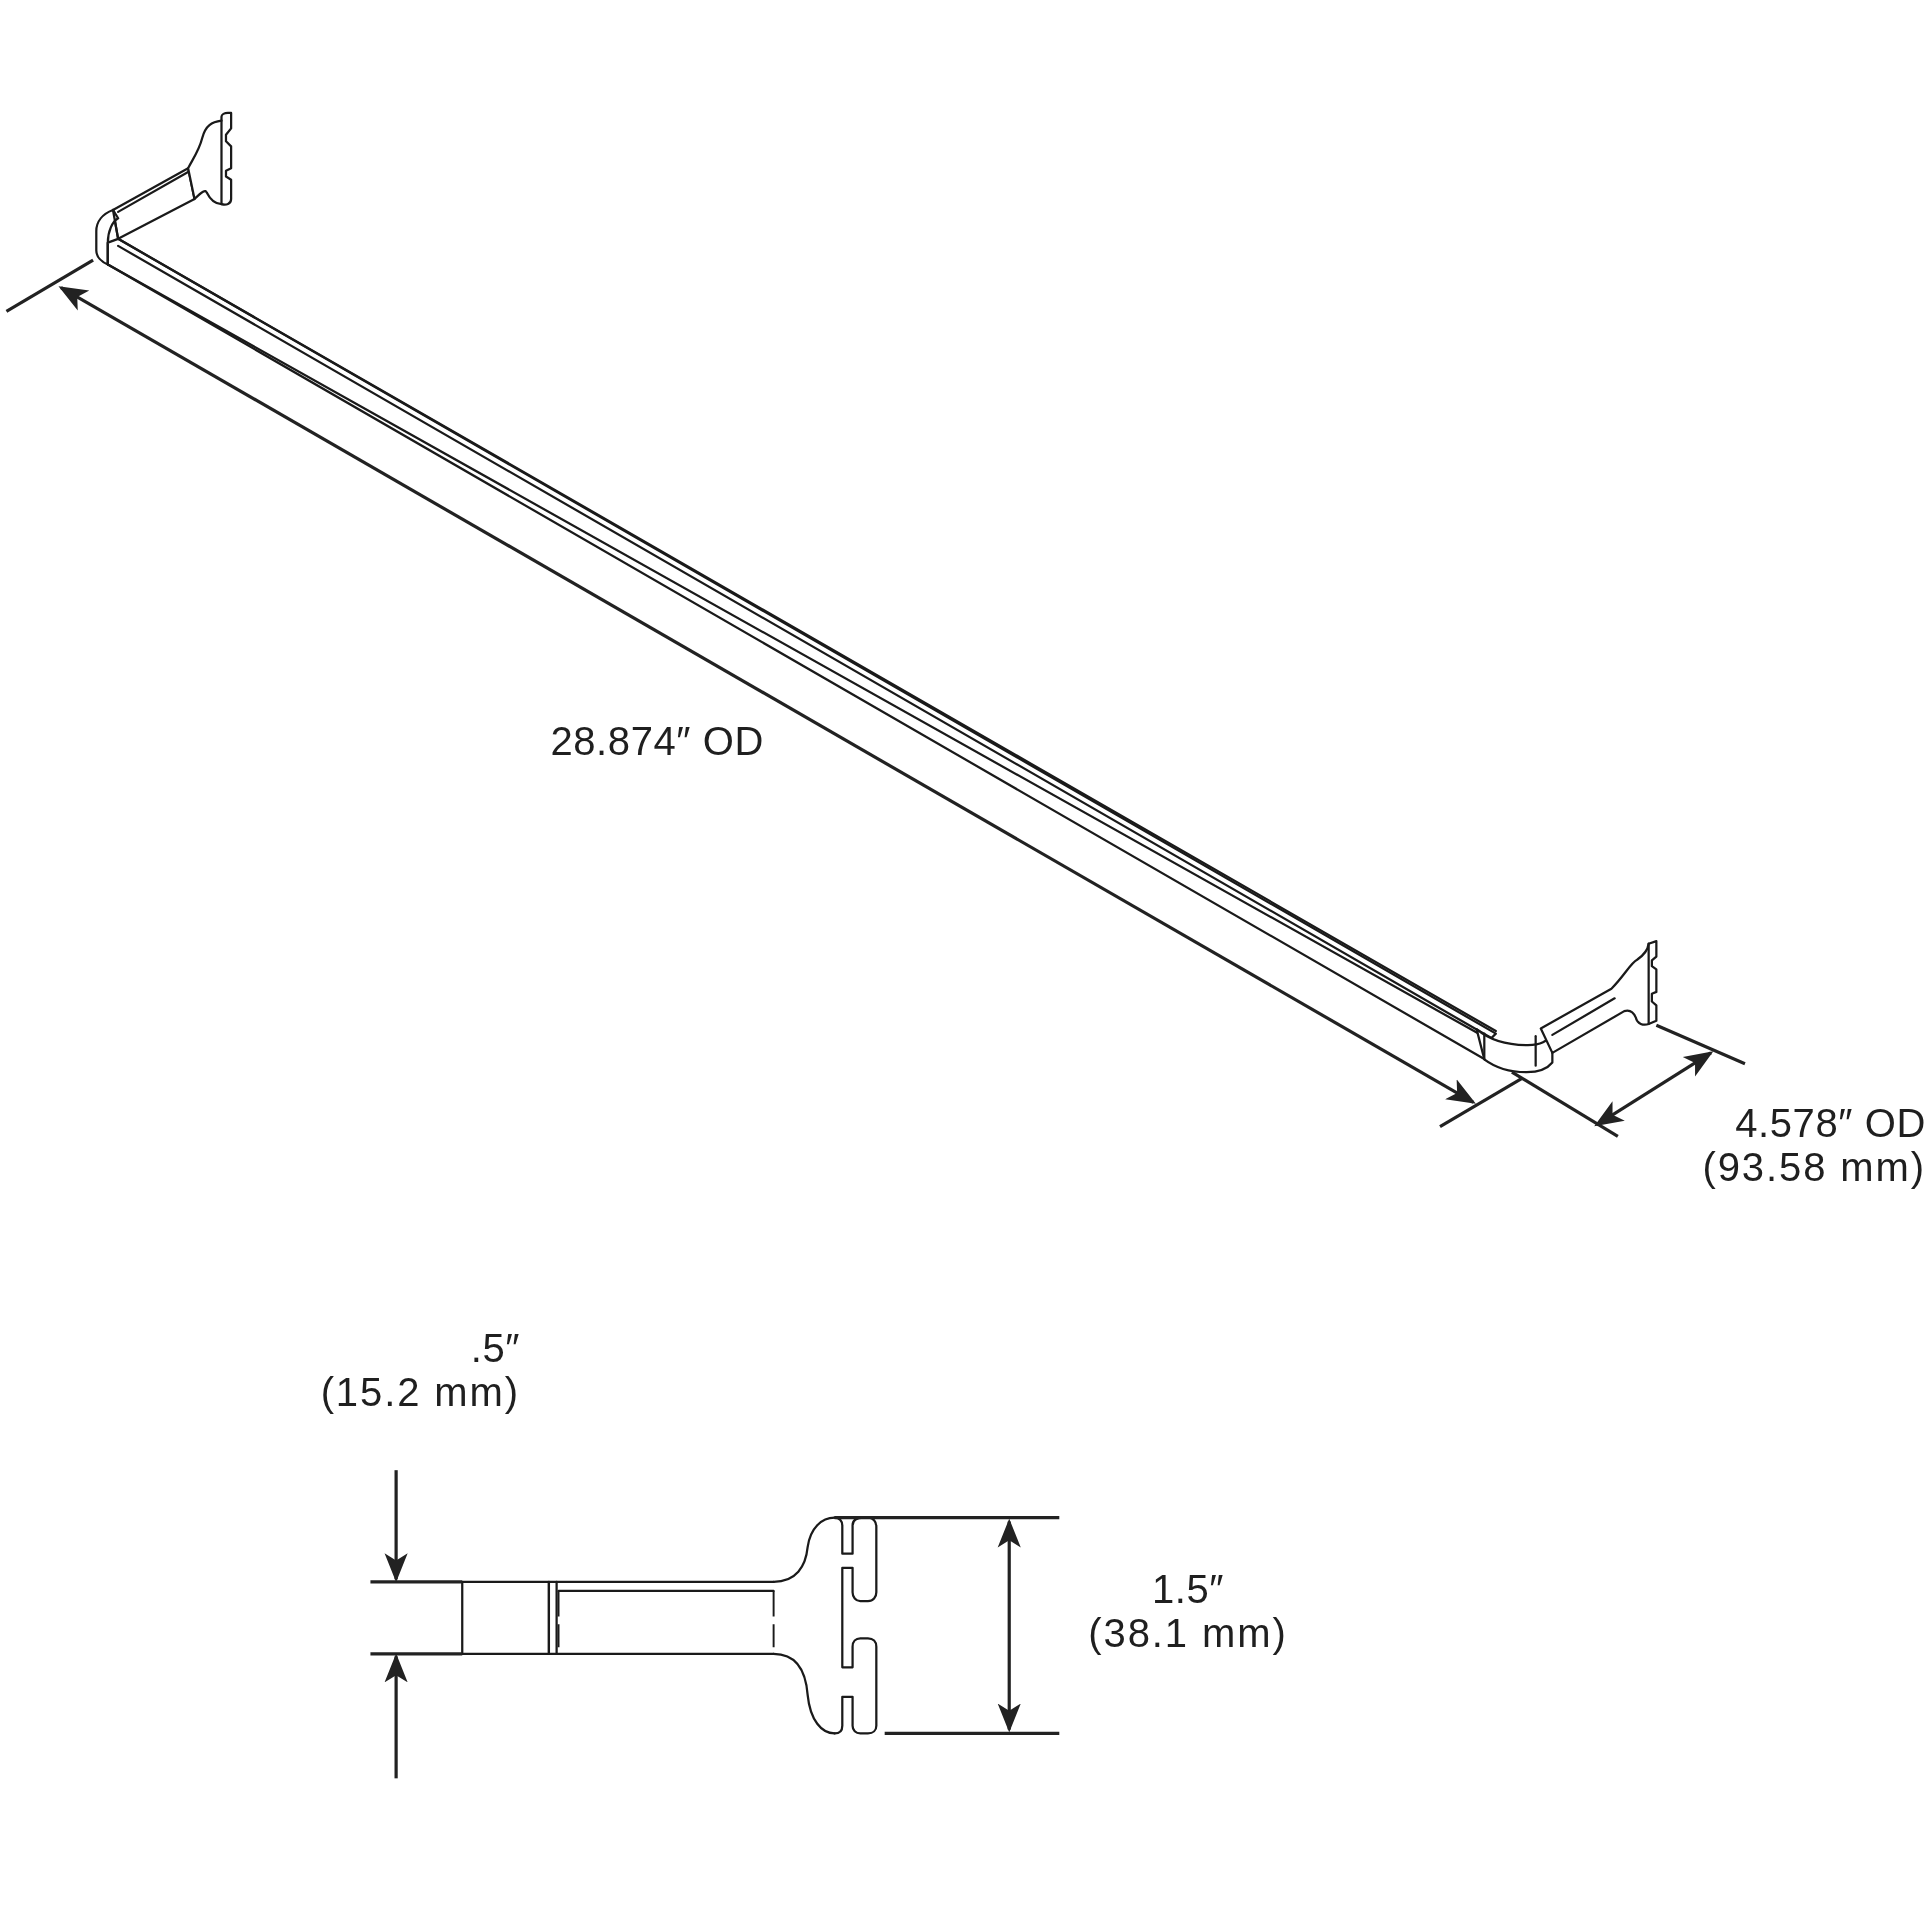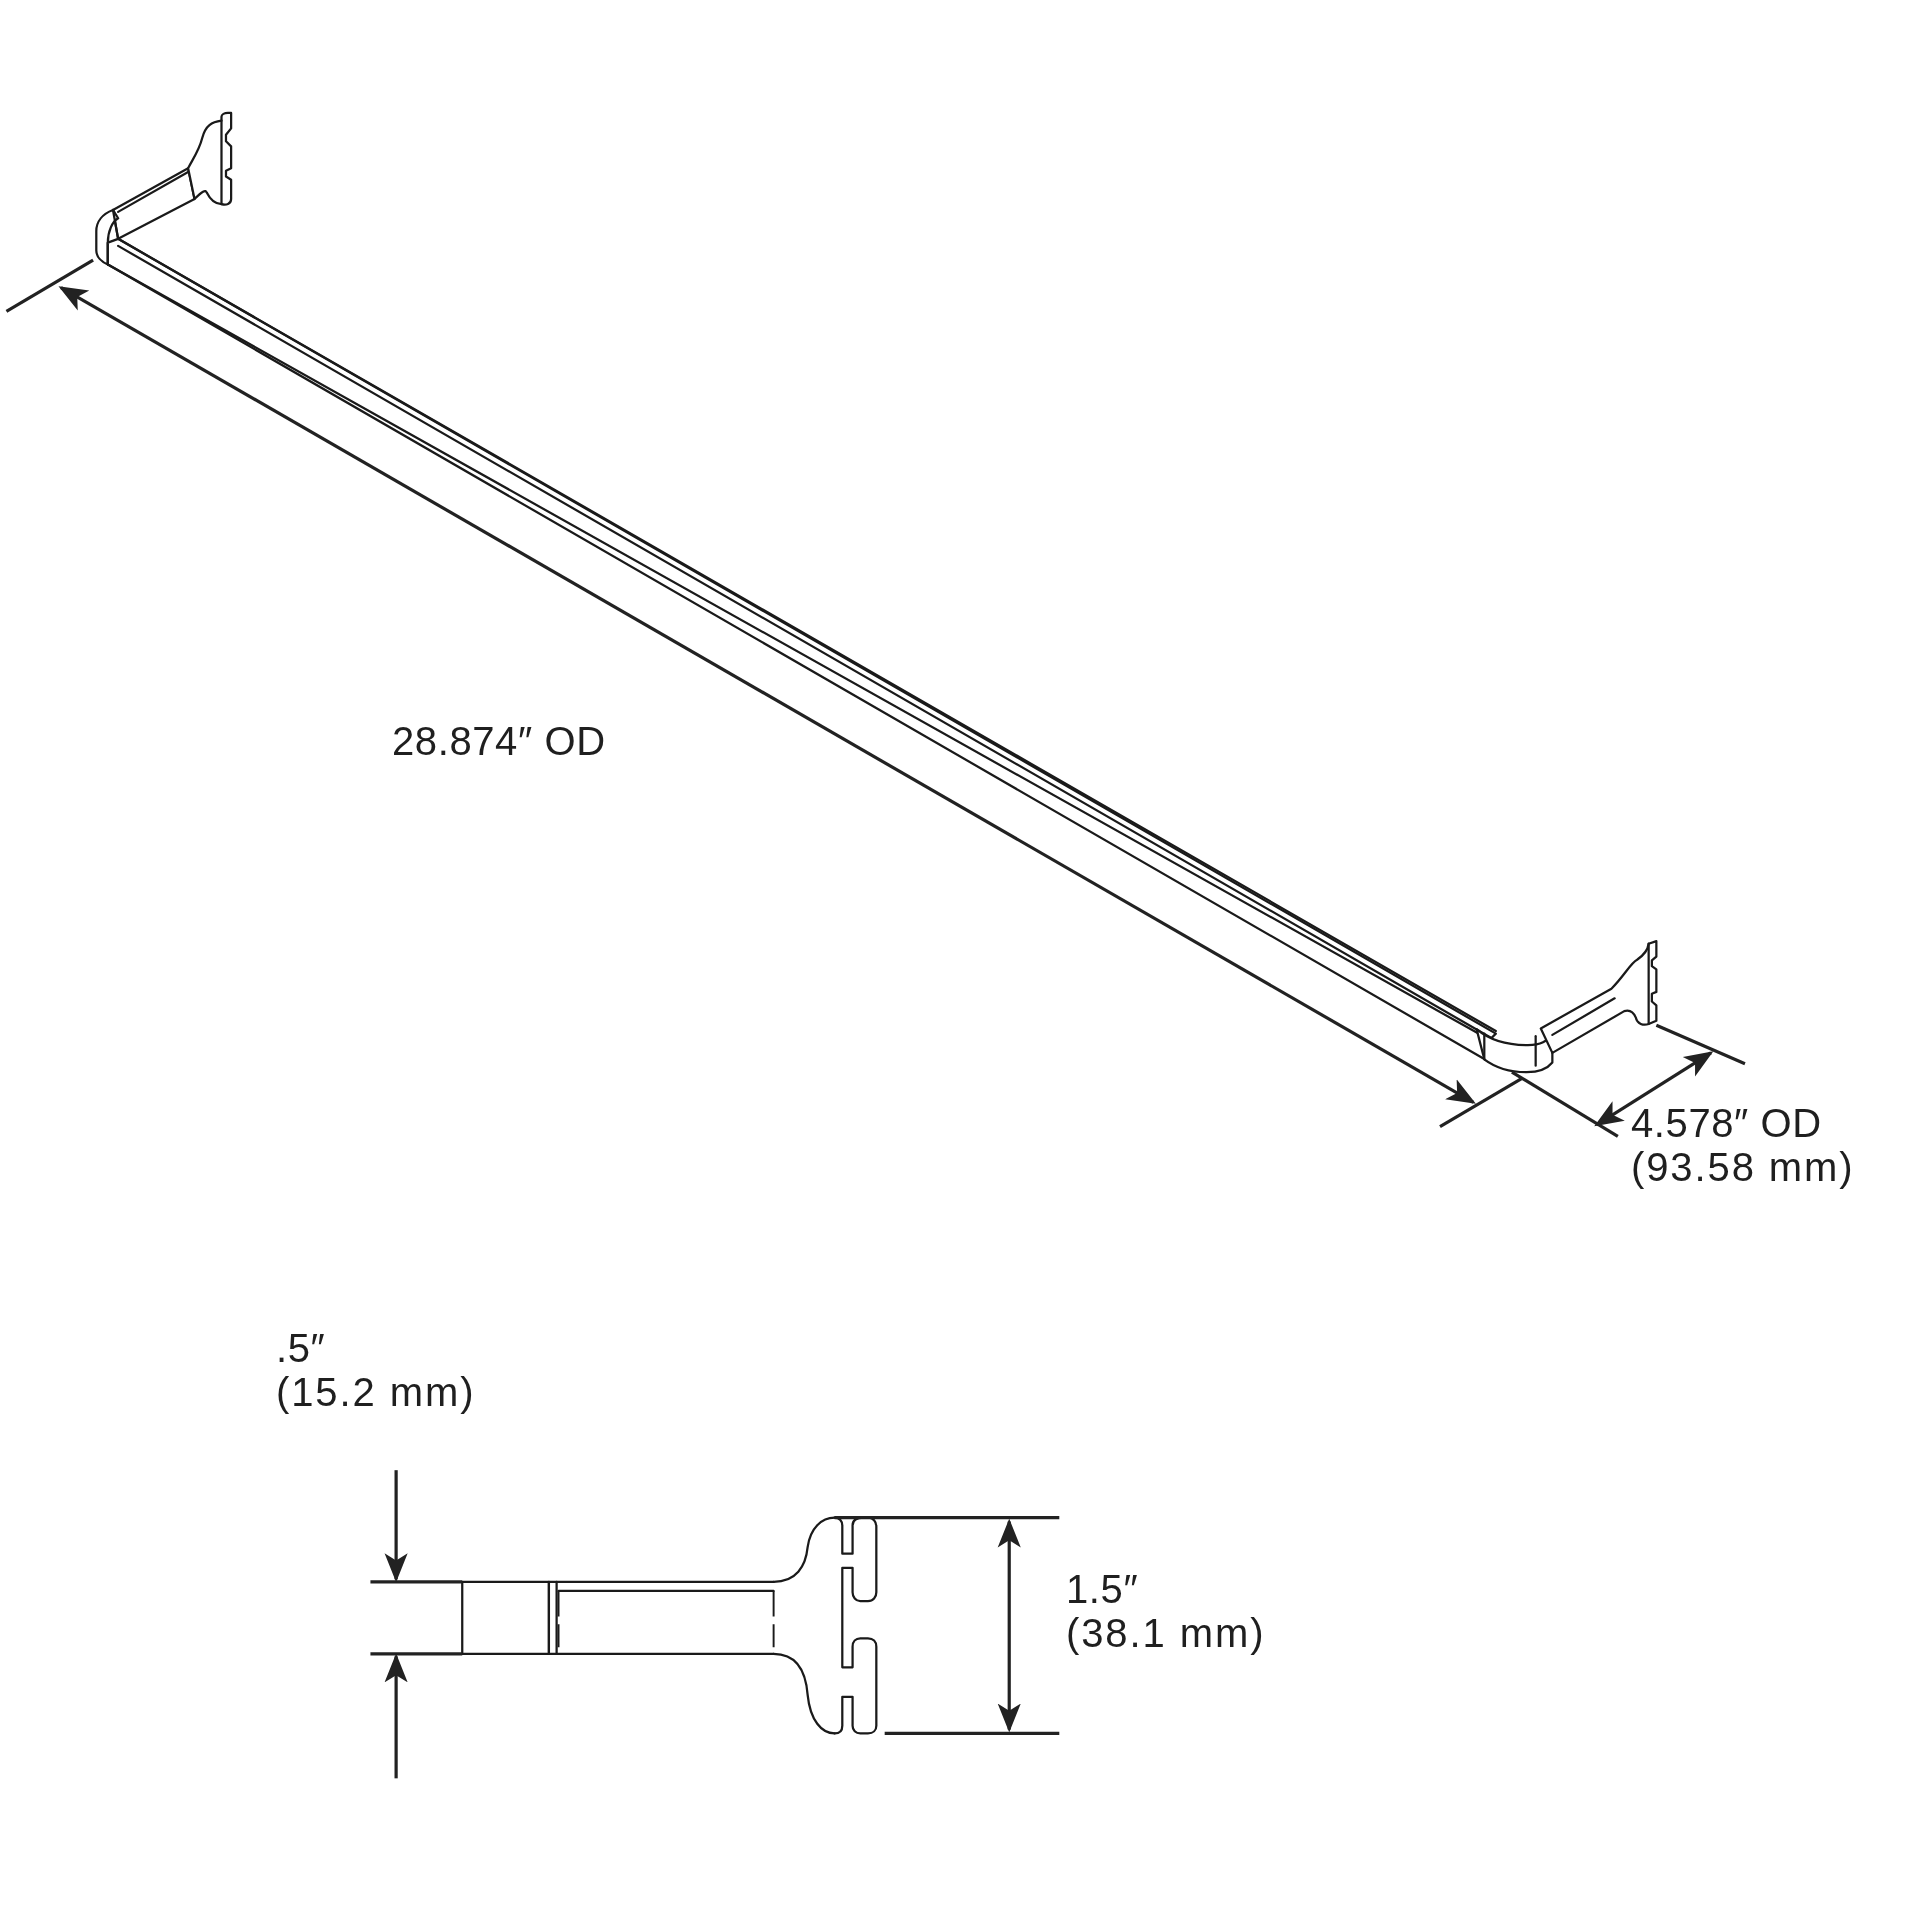--- a/index.html
+++ b/index.html
@@ -4,21 +4,21 @@
 <style>
   html, body { margin: 0; padding: 0; background: #ffffff; }
   body { width: 1926px; height: 1926px; position: relative; overflow: hidden; }
   #drawing { position: absolute; left: 0; top: 0; width: 1926px; height: 1926px; }
   .part { fill: #ffffff; stroke: #1a1a1a; stroke-width: 3.5; stroke-linejoin: round; stroke-linecap: round; }
   .part-line { fill: none; stroke: #1a1a1a; stroke-width: 3.5; stroke-linecap: round; stroke-linejoin: round; }
   .dashed { fill: none; stroke: #1a1a1a; stroke-width: 3; stroke-dasharray: 40 12; }
   .dim { fill: none; stroke: #222222; stroke-width: 5; stroke-linecap: butt; }
   .ext { fill: none; stroke: #222222; stroke-width: 5; }
   .arrowhead { fill: #222222; stroke: none; }
-  .label { position: absolute; font-family: "Liberation Sans", "DejaVu Sans", sans-serif; color: #1f1f1f; text-align: left; white-space: nowrap; line-height: 1.1; }
+  .label { position: absolute; font-family: "Liberation Sans", "DejaVu Sans", sans-serif; color: #1f1f1f; text-align: right; white-space: nowrap; line-height: 1.1; }
   .label .main { font-size: 40px; display: block; letter-spacing: 0.6px; }
   .label .sub { font-size: 40px; display: block; letter-spacing: 1.9px; font-weight: 300; }
 </style>
 </head>
 <body>
 
 <svg id="drawing" viewBox="0 0 3000 3000" xmlns="http://www.w3.org/2000/svg">
   <defs>
     <marker id="arrow" viewBox="0 0 20 20" refX="18" refY="10" markerWidth="9" markerHeight="9" orient="auto-start-reverse" markerUnits="strokeWidth">
       <path d="M0,2 L20,10 L0,18 L5,10 Z" class="arrowhead"></path>
@@ -105,17 +105,17 @@
 <div class="label" style="left:1631px; top:1101px; width:295px;">
   <span class="main">4.578″ OD</span>
   <span class="sub">(93.58 mm)</span>
 </div>
 
 <div class="label" style="left:276px; top:1326px; width:244px;">
   <span class="main">.5″</span>
   <span class="sub">(15.2 mm)</span>
 </div>
 
-<div class="label" style="left:1066px; top:1567px; width:244px; text-align:left;">
+<div class="label" style="left:1066px; top:1567px; width:244px; text-align:center;">
   <span class="main">1.5″</span>
   <span class="sub">(38.1 mm)</span>
 </div>
 
 
 </body></html>

